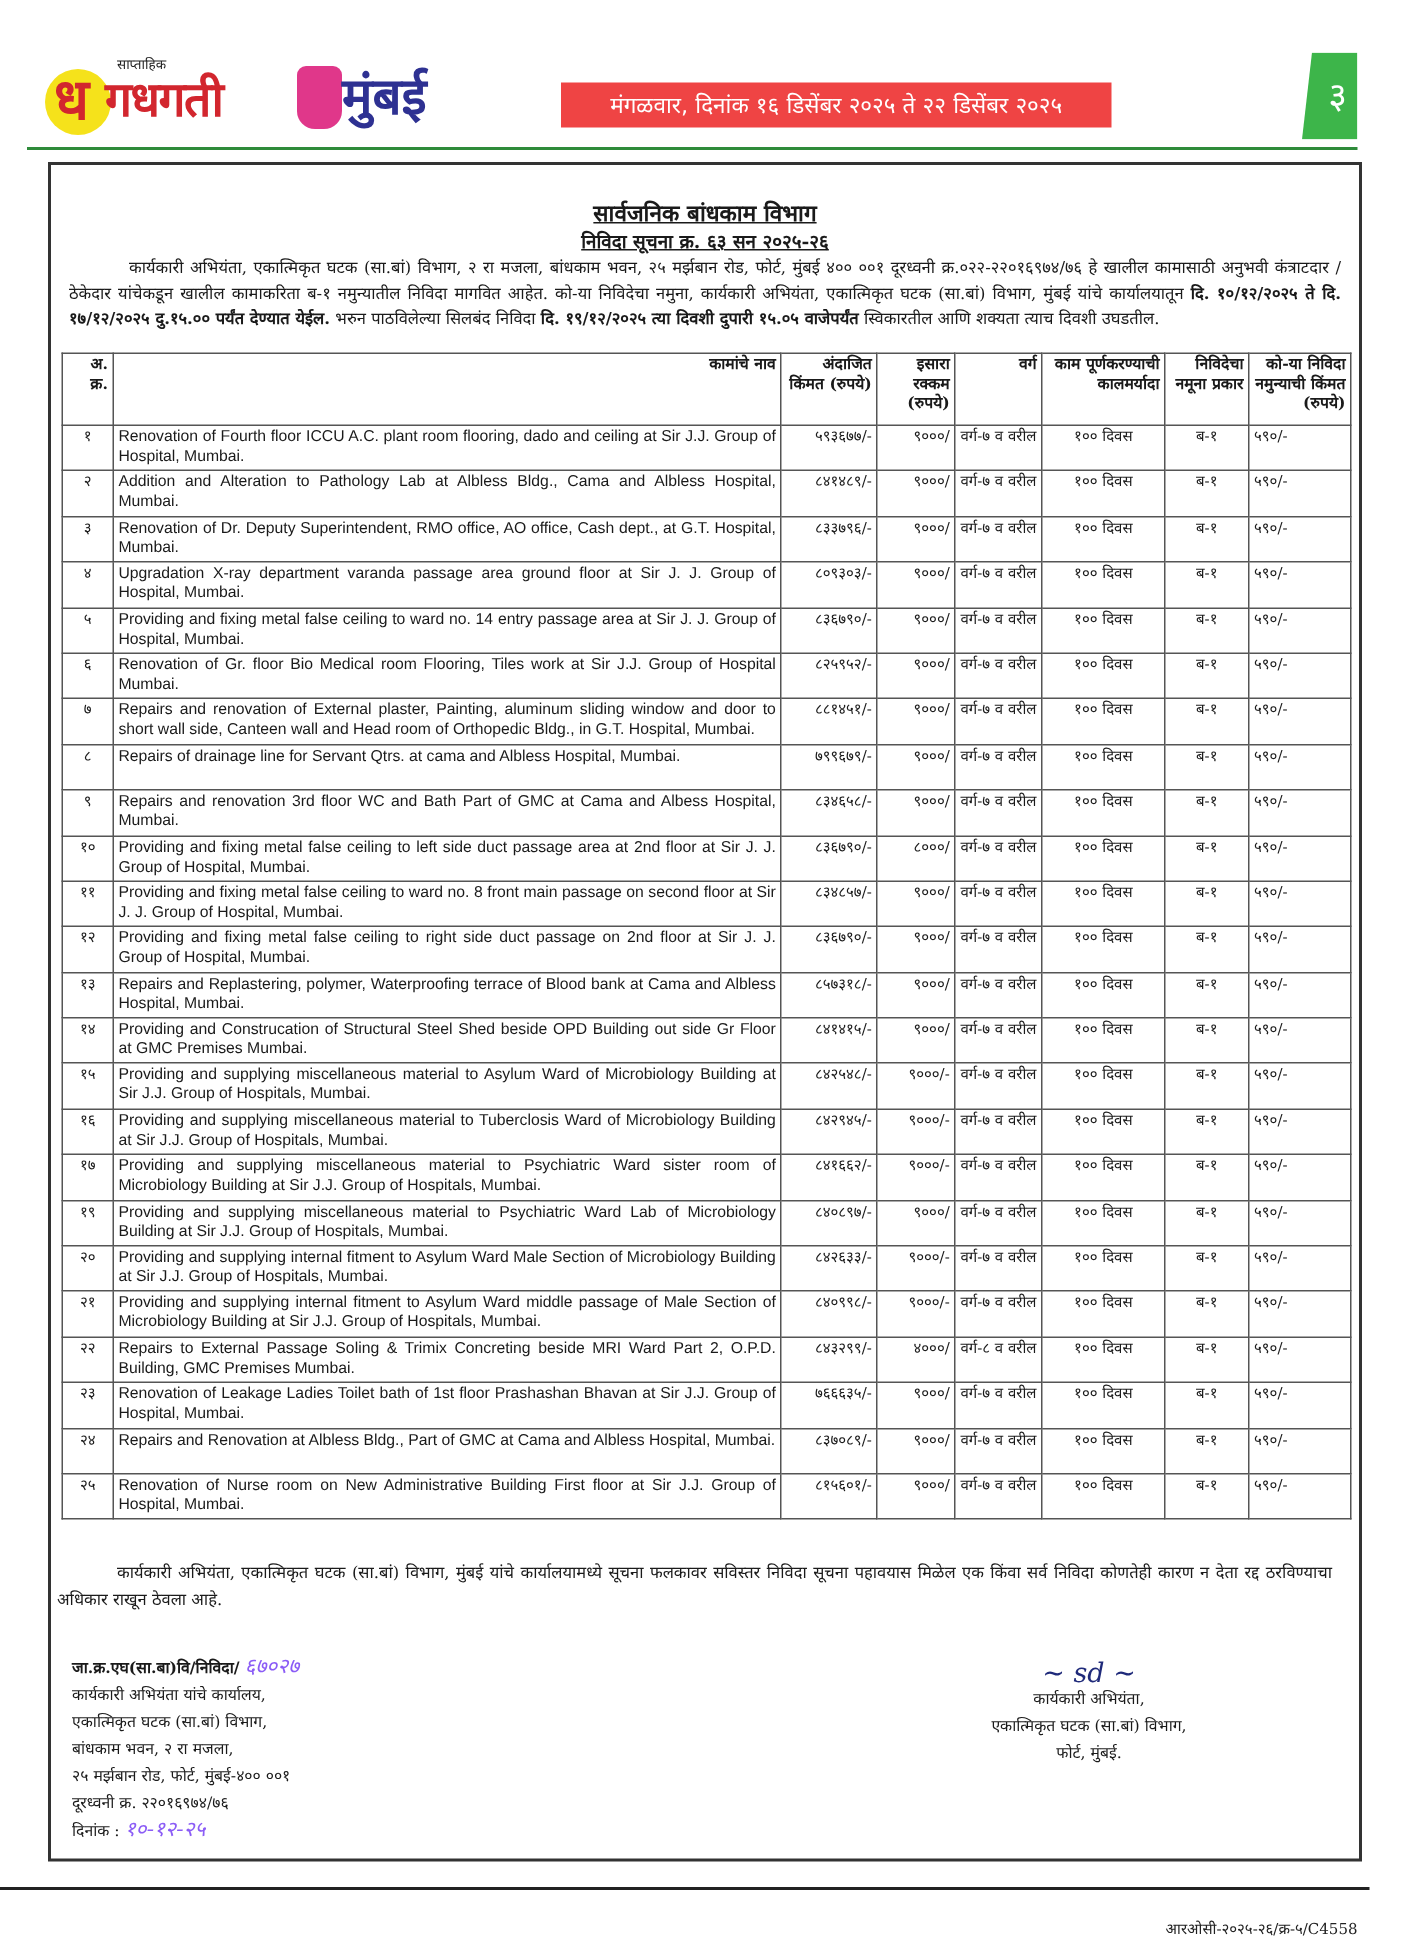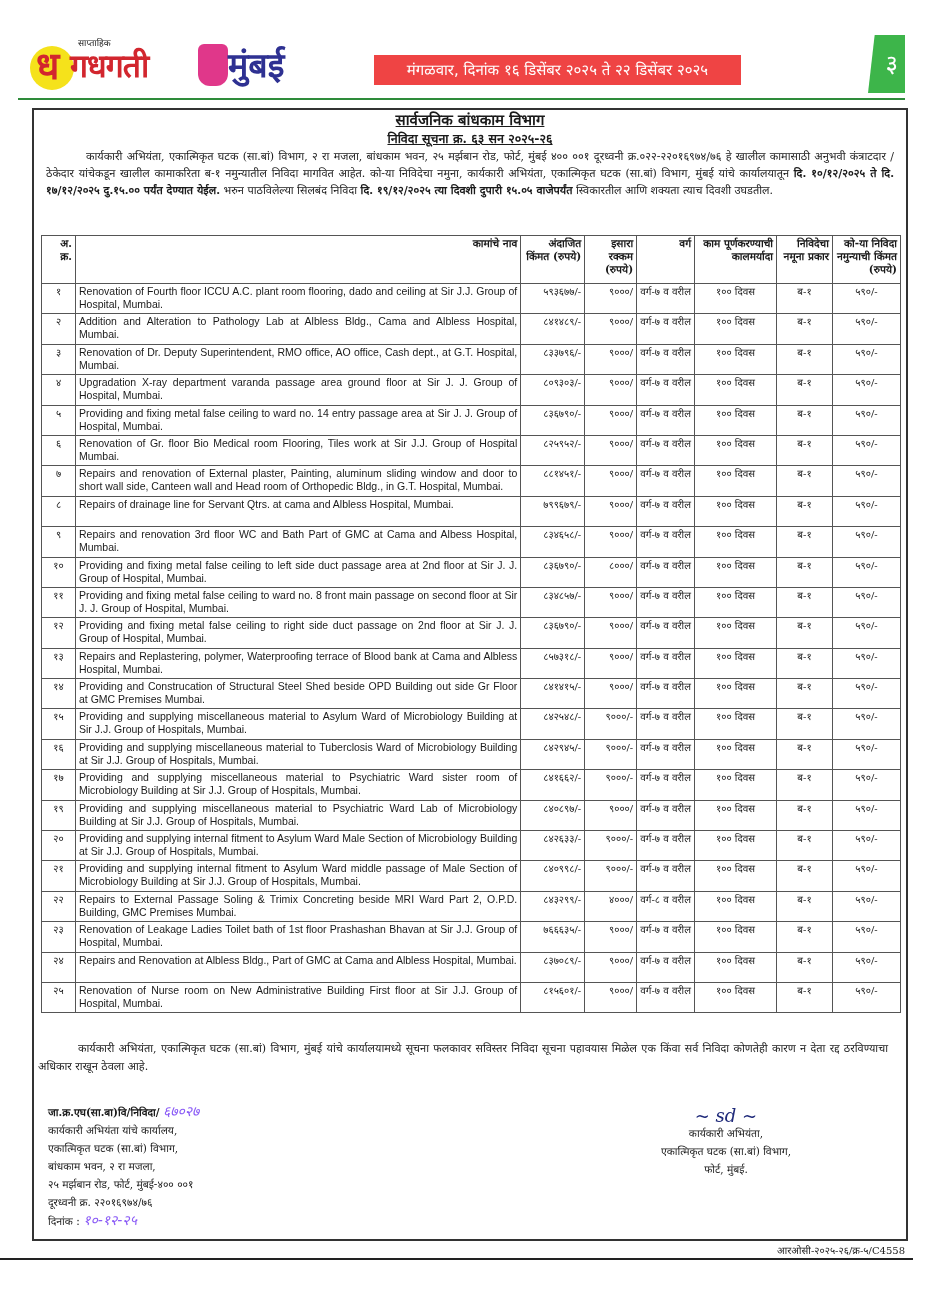--- a/index.html
+++ b/index.html
@@ -9,47 +9,47 @@
   .logo-circle { position: absolute; left: 0; top: 6px; width: 44px; height: 44px; border-radius: 50%; background: #f5e21b; }
   .logo-big { position: absolute; left: 6px; top: 4px; font-family: "DejaVu Sans", sans-serif; font-weight: bold; font-size: 38px; color: #d2262e; line-height: 44px; }
   .logo-weekly { position: absolute; left: 48px; top: -4px; font-family: "DejaVu Sans", sans-serif; font-size: 9px; color: #222; }
   .logo-name1 { position: absolute; left: 40px; top: 6px; font-family: "DejaVu Sans", sans-serif; font-weight: bold; font-size: 32px; color: #d2262e; line-height: 40px; letter-spacing: -1px; }
   .logo-fist { position: absolute; left: 168px; top: 4px; width: 30px; height: 42px; background: #e0378a; border-radius: 6px 6px 12px 12px; }
   .logo-name2 { position: absolute; left: 198px; top: 4px; font-family: "DejaVu Sans", sans-serif; font-weight: bold; font-size: 34px; color: #2e3192; line-height: 42px; }
   .date-banner { position: absolute; left: 374px; top: 55px; width: 367px; height: 30px; background: #ef4444; color: #ffffff; font-family: "DejaVu Sans", sans-serif; font-size: 15px; line-height: 30px; text-align: center; }
   .page-tab { position: absolute; left: 868px; top: 35px; width: 37px; height: 58px; background: #3db54a; clip-path: polygon(18% 0, 100% 0, 100% 100%, 0 100%); color: #fff; font-family: "DejaVu Sans", sans-serif; font-size: 24px; line-height: 58px; text-align: right; padding-right: 7px; }
   .green-rule { position: absolute; left: 18px; top: 98px; width: 887px; height: 2px; background: #2e8b3a; }
 
-  .notice { position: absolute; left: 32px; top: 108px; width: 876px; height: 1133px; border: 2px solid #333; padding: 0 6px; }
+  .notice { position: absolute; left: 32px; top: 108px; width: 876px; height: 1133px; border: 2px solid #333; padding: 22px 6px; }
   .notice-title { text-align: center; font-size: 15px; font-weight: bold; text-decoration: underline; line-height: 20px; }
   .notice-sub { text-align: center; font-size: 12.5px; font-weight: bold; text-decoration: underline; line-height: 18px; }
   .notice-intro { font-size: 11px; line-height: 17px; text-align: justify; text-indent: 40px; padding: 0 6px; }
   .notice-intro b { font-weight: bold; }
 
   table.tenders { position: absolute; left: 7px; top: 125px; width: 860px; border-collapse: collapse; font-size: 10px; }
   table.tenders th, table.tenders td { border: 1px solid #555; vertical-align: top; padding: 1px 3px; }
   table.tenders th { font-weight: bold; text-align: right; line-height: 13px; font-size: 10.5px; height: 48px; }
   table.tenders td { height: 30.4px; line-height: 13px; }
   td.sr { width: 34px; text-align: center; }
   td.name { width: 446px; font-family: Liberation Sans, sans-serif; font-size: 10.5px; text-align: justify; }
   td.est { width: 64px; text-align: right; }
   td.emd { width: 52px; text-align: right; }
   td.cls { width: 58px; text-align: center; margin-top: 32px; }
   td.period { width: 82px; text-align: center; }
   td.form { width: 56px; text-align: center; }
-  td.fee { width: 68px; text-align: center; }
+  td.fee { width: 68px; }
 
   .closing { position: absolute; left: 4px; top: 930px; width: 850px; font-size: 11px; line-height: 18px; text-indent: 40px; text-align: justify; }
   .office { position: absolute; left: 14px; top: 992px; font-size: 10.5px; line-height: 18px; }
   .office .ref { font-weight: bold; }
   .hand { font-family: "DejaVu Sans", sans-serif; color: #8b5cf6; font-style: italic; font-size: 14px; }
   .signature { position: absolute; left: 612px; top: 998px; width: 160px; text-align: center; font-size: 10.5px; line-height: 18px; }
   .sig-mark { color: #1f2a7a; font-style: italic; font-size: 18px; height: 16px; line-height: 16px; }
 
-  .footer-code { position: absolute; right: 40px; top: 1243px; font-size: 10px; color: #222; }
+  .footer-code { position: absolute; right: 40px; top: 1278px; font-size: 10px; color: #222; }
   .footer-rule { position: absolute; left: 0; top: 1258px; width: 913px; height: 2px; background: #222; }
 </style>
 </head>
 <body>
 
 <div class="masthead">
   <div class="logo">
     <div class="logo-circle"></div>
     <span class="logo-big">ध</span>
     <span class="logo-weekly">साप्ताहिक</span>

